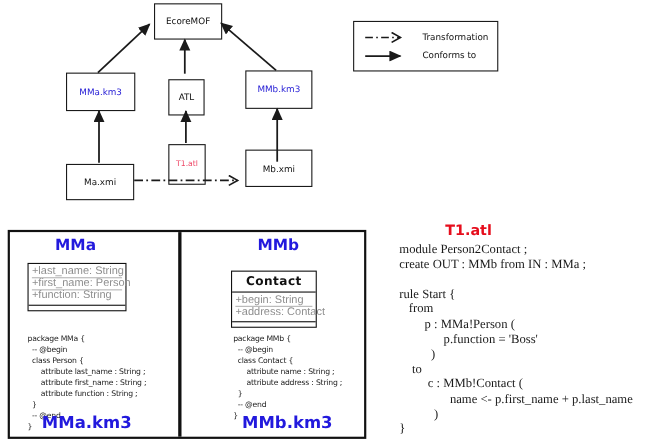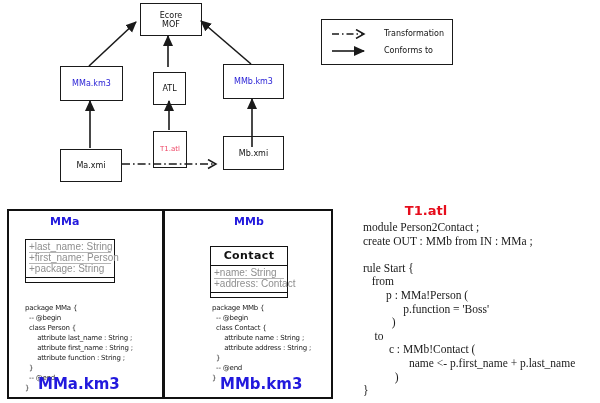--- a/index.html
+++ b/index.html
@@ -4,42 +4,42 @@
 <style>
   html,body{margin:0;padding:0;}
   body{
     width:600px;height:403px;position:relative;background:#ffffff;
     font-family:"DejaVu Sans","Liberation Sans",sans-serif;color:#111;
     overflow:hidden;
   }
   
   .node{
     position:absolute;background:#fff;border:1.6px solid #1a1a1a;
-    display:flex;align-items:center;justify-content:center;flex-direction:column;
+    display:flex;align-items:center;justify-content:center;flex-direction:row;
     font-size:8px;line-height:9px;text-align:center;z-index:2;
   }
   .node .blue{color:#2a22d6;}
   .node .red{color:#ee4766;font-size:7px;}
   #arrow-layer{position:absolute;left:0;top:0;width:600px;height:200px;z-index:3;pointer-events:none;}
   
   .legend{
     position:absolute;left:321px;top:19px;width:132px;height:46px;
     border:1.8px solid #1a1a1a;box-sizing:border-box;
     display:flex;flex-direction:column;justify-content:center;gap:7px;padding-left:9px;
   }
   .legend-row{display:flex;align-items:center;}
   .legend-row svg{flex:0 0 auto;}
   .legend-label{font-size:8px;margin-left:9px;white-space:nowrap;}
   
   .panel{
     position:absolute;left:7px;top:209px;width:322px;height:186px;
     border:2px solid #111;box-sizing:content-box;background:#fff;
   }
   .panel-divider{position:absolute;left:153px;top:0;bottom:0;width:2.5px;background:#111;}
-  .panel-title{position:absolute;font-size:11px;font-weight:bold;color:#2219dd;white-space:nowrap;}
+  .panel-title{position:absolute;font-size:14px;font-weight:bold;color:#2219dd;white-space:nowrap;}
   .cls-box{position:absolute;border:1.8px solid #111;background:#fff;box-sizing:border-box;}
   .cls-head{font-size:11px;font-weight:bold;text-align:center;padding:2px 0 3px;border-bottom:1.6px solid #111;letter-spacing:.4px;}
   .cls-attrs{padding:2px 3px 3px;border-bottom:1.6px solid #111;}
   .cls-attr{font-family:Liberation Sans, sans-serif;font-size:10px;line-height:10px;color:#8f8f8f;border-bottom:1px solid #b5b5b5;white-space:nowrap;}
   .cls-attr:last-child{border-bottom:none;}
   .cls-empty{height:4px;}
   .km3-code{
     position:absolute;margin:0;font-family:"DejaVu Sans","Liberation Sans",sans-serif;
     font-size:7px;line-height:10px;letter-spacing:-0.2px;white-space:pre;color:#222;
   }
@@ -125,21 +125,21 @@
 
 <div class="panel">
   <div class="panel-divider"></div>
 
   <div class="panel-title" style="left:41px;top:4px;">MMa</div>
 
   <div class="cls-box" style="left:16px;top:28px;width:90px;">
     <div class="cls-attrs">
       <div class="cls-attr">+last_name: String</div>
       <div class="cls-attr">+first_name: Person</div>
-      <div class="cls-attr">+package: String</div>
+      <div class="cls-attr">+function: String</div>
     </div>
     <div class="cls-empty"></div>
   </div>
 
   <pre class="km3-code" style="left:16px;top:92px;">package MMa {
   -- @begin
   class Person {
       attribute last_name : String ;
       attribute first_name : String ;
       attribute function : String ;
@@ -147,21 +147,21 @@
   -- @end
 }</pre>
 
   <div class="file-label" style="left:29px;top:164px;">MMa.km3</div>
 
   <div class="panel-title" style="left:225px;top:4px;">MMb</div>
 
   <div class="cls-box" style="left:201px;top:35px;width:78px;">
     <div class="cls-head">Contact</div>
     <div class="cls-attrs">
-      <div class="cls-attr">+name: String</div>
+      <div class="cls-attr">+begin: String</div>
       <div class="cls-attr">+address: Contact</div>
     </div>
     <div class="cls-empty"></div>
   </div>
 
   <pre class="km3-code" style="left:203px;top:92px;">package MMb {
   -- @begin
   class Contact {
       attribute name : String ;
       attribute address : String ;

